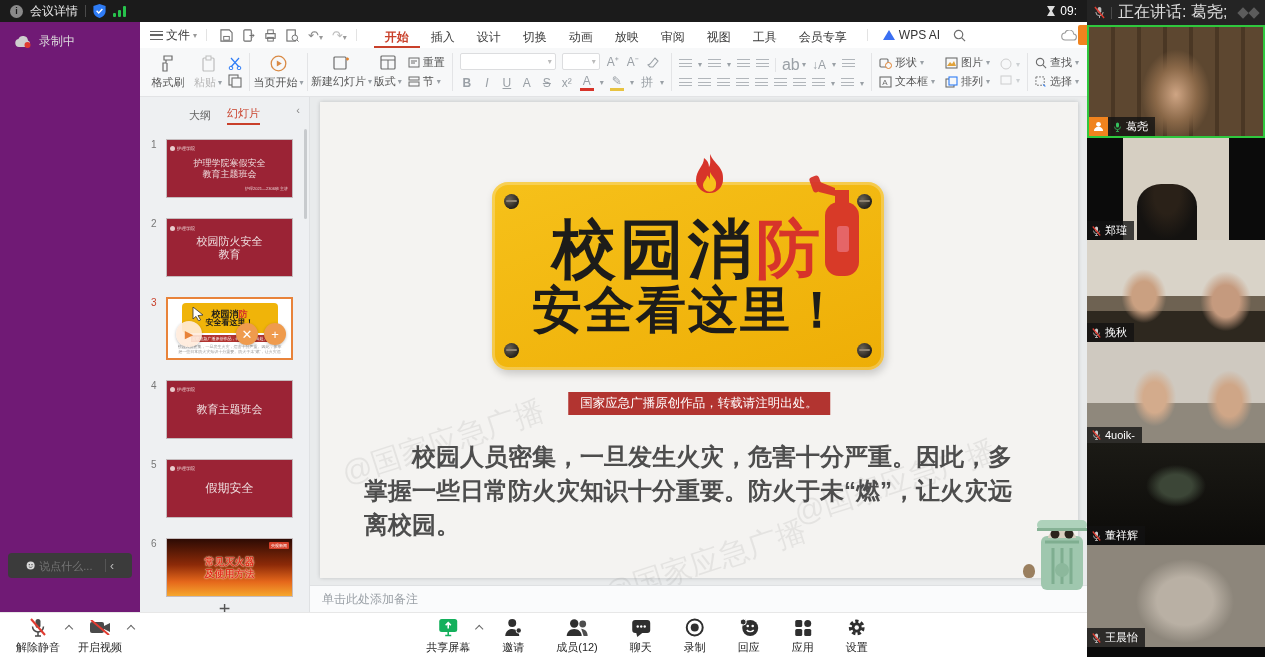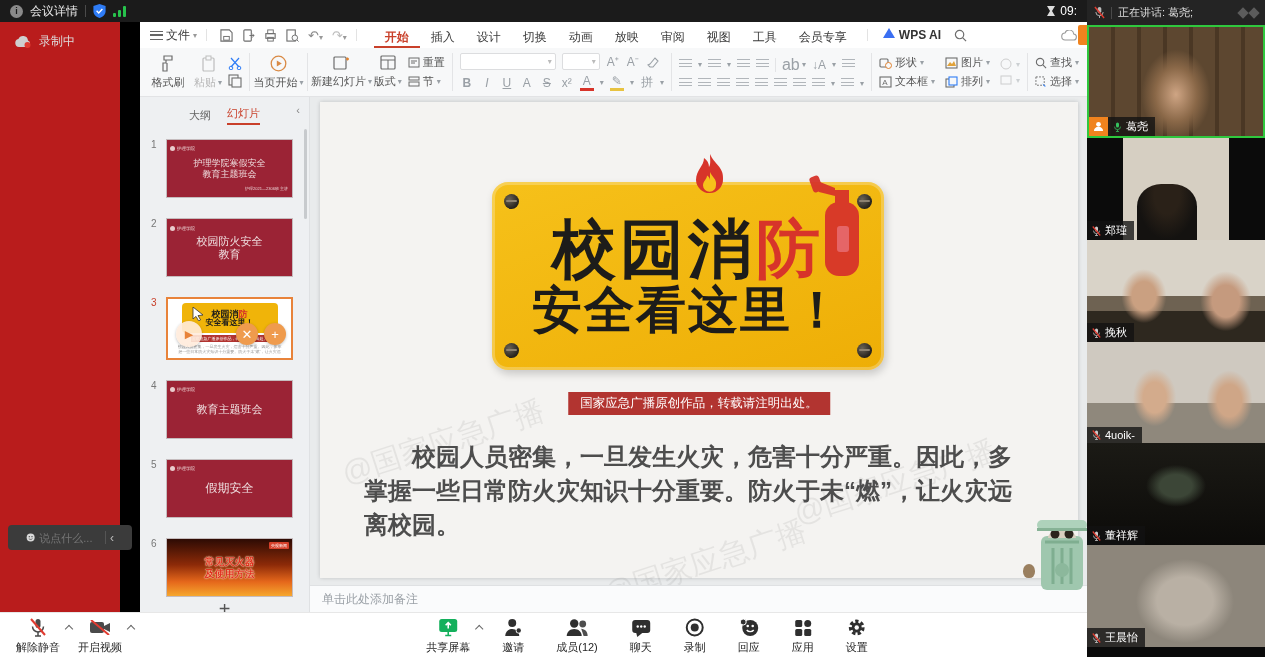--- a/index.html
+++ b/index.html
@@ -9,39 +9,39 @@
 
   
   .topbar{position:absolute;left:0;top:0;width:1087px;height:22px;background:#1b1b1b;display:flex;align-items:center;gap:7px;padding:0 10px;color:#e8e8e8;font-size:12px}
   .ic-info{width:13px;height:13px;border-radius:50%;background:#8a8a8a;color:#1b1b1b;font-size:9px;font-weight:bold;display:flex;align-items:center;justify-content:center}
   .vdiv{width:1px;height:12px;background:#4a4a4a}
   .sigbars{display:flex;align-items:flex-end;gap:2px;height:11px}
   .sigbars i{display:block;width:3px;background:#27c24c;border-radius:1px}
   .timer{margin-left:auto;display:flex;align-items:center;gap:4px;color:#fff;white-space:nowrap;overflow:hidden}
 
   
-  .sidebar{position:absolute;left:0;top:22px;width:120px;height:590px;background:#b91c1c}
+  .sidebar{position:absolute;left:0;top:22px;width:140px;height:590px;background:#701a75}
   .rec{display:flex;align-items:center;gap:7px;color:#ddd;font-size:12px;padding:11px 14px}
-  .chatpill{position:absolute;left:8px;bottom:62px;width:124px;height:25px;background:#3b3b3b;border-radius:4px;display:flex;align-items:center;padding:0 18px;gap:4px}
+  .chatpill{position:absolute;left:8px;bottom:34px;width:124px;height:25px;background:#3b3b3b;border-radius:4px;display:flex;align-items:center;padding:0 18px;gap:4px}
   .chatpill input{background:transparent;border:0;outline:none;width:62px;color:#9a9a9a;font-size:11px}
   .chatpill .cdiv{width:1px;height:13px;background:#555}
   .chatpill .coll{color:#bbb;font-size:12px;cursor:pointer}
 
   
   .wps{position:absolute;left:140px;top:22px;width:947px;height:590px;background:#fff;display:flex;flex-direction:column}
   .menubar{height:26px;display:flex;align-items:center;font-size:12px;color:#3a3a3a;padding:0 10px;gap:9px;background:#fff;position:relative}
   .hamb{width:13px;height:9px;border-top:1.5px solid #666;border-bottom:1.5px solid #666;position:relative}
   .hamb:before{content:"";position:absolute;left:0;right:0;top:2.6px;height:1.5px;background:#666}
   .mitem{display:flex;align-items:center;gap:3px;cursor:pointer}
   .car{font-size:8px;color:#999}
   .qicons{display:flex;align-items:center;gap:9px;margin-left:4px;color:#6d6d6d}
   .tabs{display:flex;margin-left:8px;height:26px}
   .tab{padding:3px 11px;line-height:24px;color:#3a3a3a;cursor:pointer;white-space:nowrap}
   .tab.active{color:#c9402a;font-weight:bold;border-bottom:2px solid #c9402a}
-  .ai{display:flex;gap:4px;margin-left:6px;font-weight:bold;color:#333;white-space:nowrap}
+  .ai{display:flex;align-items:center;gap:4px;margin-left:6px;font-weight:normal;color:#333;white-space:nowrap}
   .ai .tri{width:0;height:0;border-left:6px solid transparent;border-right:6px solid transparent;border-bottom:10px solid #3a6ff2}
   .mright{margin-left:auto;display:flex;align-items:center;gap:8px}
   .orangebit{position:absolute;right:0;top:3px;width:9px;height:20px;background:#f0831e;border-radius:2px 0 0 2px}
 
   .ribbon{height:49px;background:#f7f8f9;border-bottom:1px solid #e2e3e5;display:flex;align-items:center;padding:0 8px;font-size:11px;color:#555}
   .rsep{width:1px;height:38px;background:#e3e4e6;margin:0 7px;flex:none}
   .bigbtn{display:flex;flex-direction:column;align-items:center;gap:3px;min-width:40px;cursor:pointer;white-space:nowrap}
   .bigbtn .lab{display:flex;align-items:center;gap:2px}
   .stack2{display:flex;flex-direction:column;gap:4px;justify-content:center}
   .smbtn{display:flex;align-items:center;gap:3px;cursor:pointer;white-space:nowrap}
@@ -106,21 +106,21 @@
   
   .bottombar{position:absolute;left:0;top:612px;width:1087px;height:45px;background:#fff;border-top:1px solid #e7e7e7}
   .bleft{position:absolute;left:16px;top:4px;display:flex;gap:10px}
   .bcenter{position:absolute;left:647px;top:4px;transform:translateX(-50%);display:flex;gap:32px}
   .bitem{display:flex;flex-direction:column;align-items:center;gap:2px;font-size:11px;color:#1f1f1f;cursor:pointer;white-space:nowrap;position:relative}
   .bitem .ich{height:21px;display:flex;align-items:center}
   .chev{position:absolute;right:-12px;top:9px;width:6px;height:6px;border-left:1.6px solid #666;border-top:1.6px solid #666;transform:rotate(45deg)}
 
   
   .vpanel{position:absolute;left:1087px;top:0;width:178px;height:657px;background:#121212;display:flex;flex-direction:column;overflow:hidden}
-  .vheader{height:25px;background:#242424;display:flex;align-items:center;gap:6px;padding:0 7px;color:#ddd;font-size:11px;flex:none}
+  .vheader{height:25px;background:#242424;display:flex;align-items:center;gap:6px;padding:0 7px;color:#ddd;font-size:16px;flex:none}
   .vhdiv{width:1px;height:12px;background:#4a4a4a}
   .vhicons{margin-left:auto;display:flex;gap:3px}
   .vhicons i{width:8px;height:8px;background:#5c5c5c;transform:rotate(45deg);display:block}
   .tile{position:relative;flex:none;width:178px}
   .tile.active{border:2px solid #2fc83e}
   .nrow{position:absolute;left:0;bottom:0;display:flex;align-items:stretch;z-index:2}
   .hostbadge{width:19px;height:19px;background:#f0831e;display:flex;align-items:center;justify-content:center}
   .nlabel{background:rgba(18,18,18,.78);display:flex;align-items:center;gap:4px;padding:2px 7px 2px 5px;color:#fff;font-size:11px;white-space:nowrap}
   .bg1{background:radial-gradient(ellipse 46px 60px at 50% 62%,#cfa584 0%,#8a6848 45%,rgba(0,0,0,0) 75%),repeating-linear-gradient(90deg,#5d4730 0 22px,#4a3724 22px 26px),linear-gradient(#6a5138,#2c2115);height:113px}
   .bg2{background:linear-gradient(90deg,#0b0b0b 0 20%,#d6cfc2 20% 80%,#0b0b0b 80%),#0b0b0b;height:102px;position:relative}

